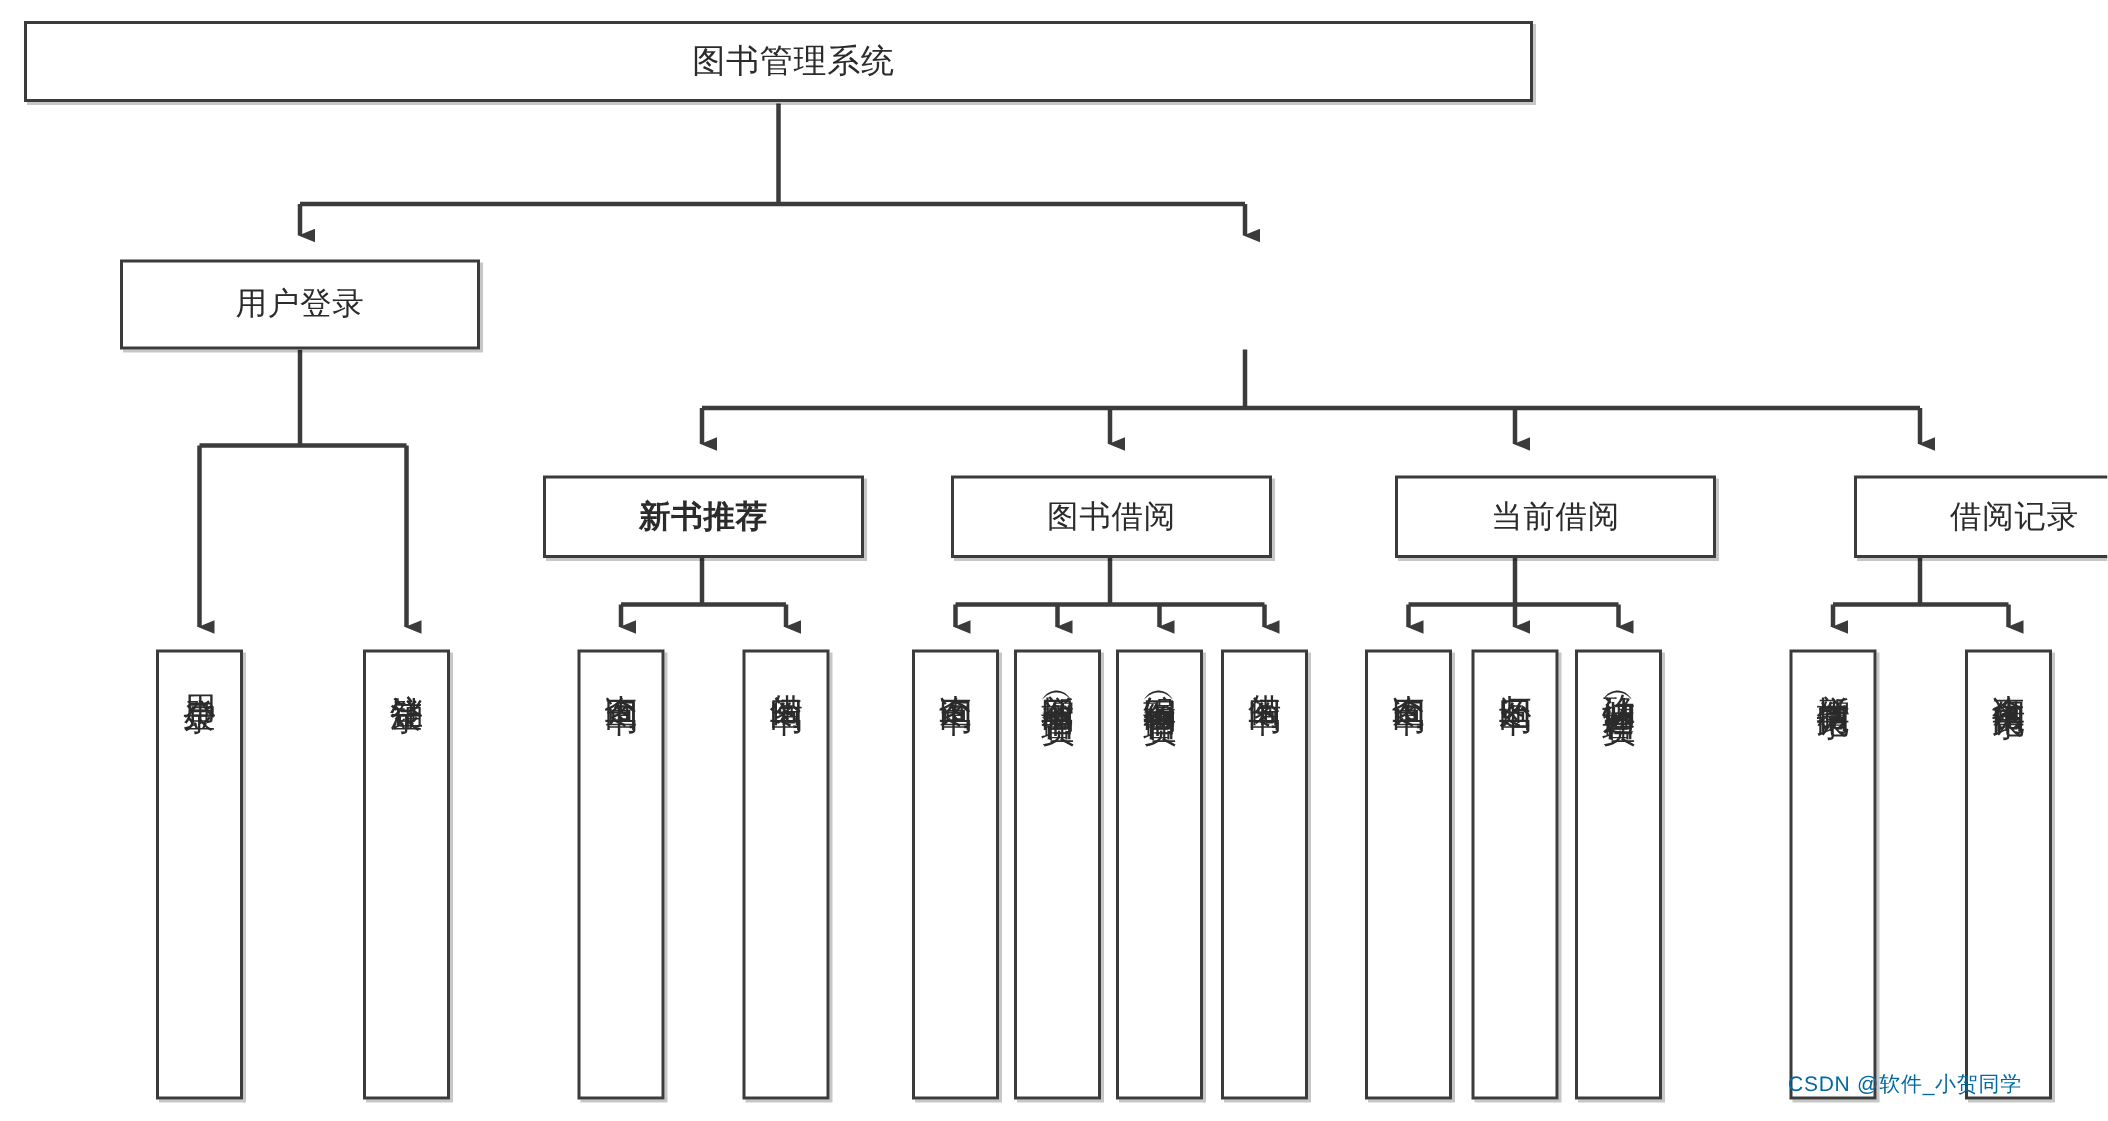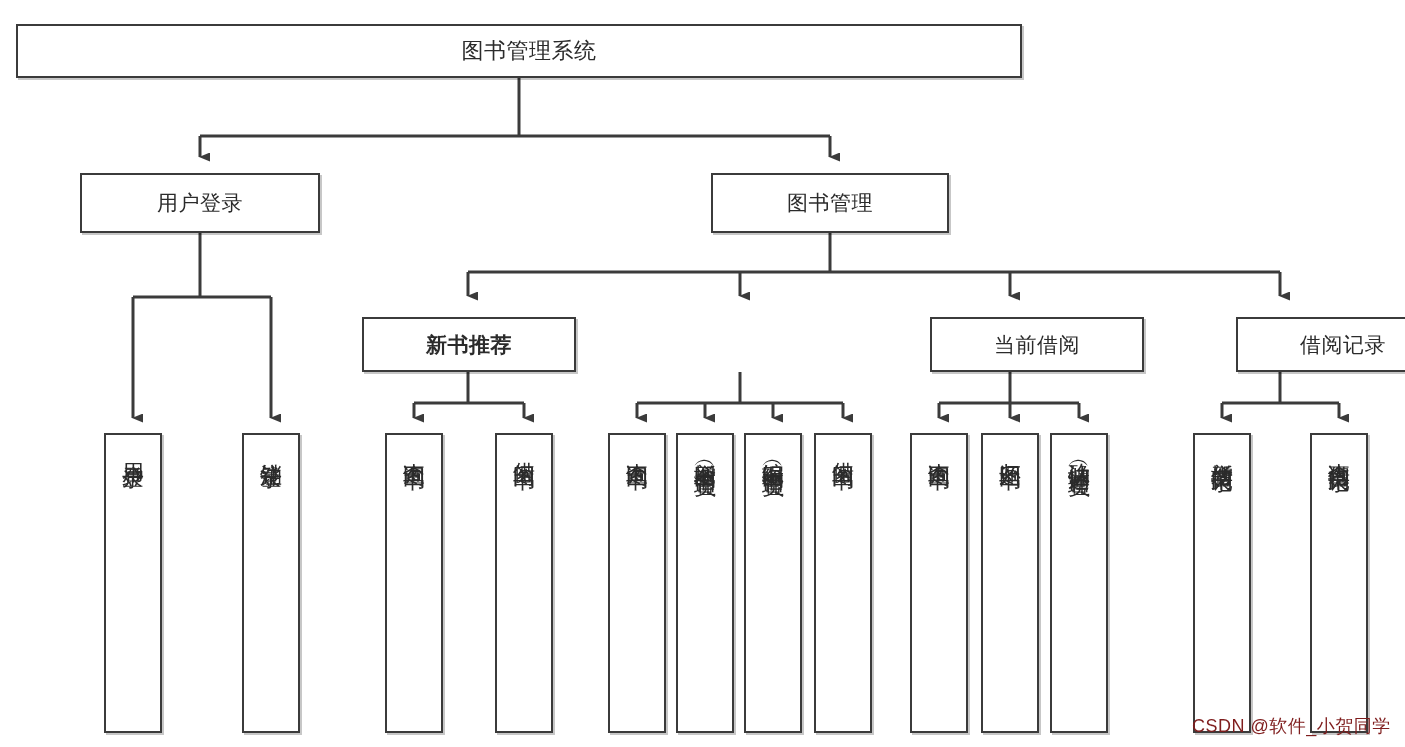--- a/index.html
+++ b/index.html
@@ -53,22 +53,22 @@
     writing-mode: vertical-rl;
     text-orientation: upright;
     font-size: 22px;
     letter-spacing: 2px;
     line-height: 1.1;
     white-space: nowrap;
   }
   .node.root .lbl { font-size: 22px; }
   .watermark {
     position: absolute;
-    color: #7f1d1d;
-    font-size: 18px;
+    color: #0369a1;
+    font-size: 14px;
     white-space: nowrap;
     letter-spacing: 0.5px;
   }
 </style>
 </head>
 <body>
 
 <div id="canvas">
 
   <svg id="wires" viewBox="0 0 1405 747">
@@ -116,33 +116,33 @@
       <path d="M1010,403 L1010,418" marker-end="url(#arrow)"></path>
       <path d="M1079,403 L1079,418" marker-end="url(#arrow)"></path>
 
       <path d="M1280,372 L1280,403"></path>
       <path d="M1222,403 L1339,403"></path>
       <path d="M1222,403 L1222,418" marker-end="url(#arrow)"></path>
       <path d="M1339,403 L1339,418" marker-end="url(#arrow)"></path>
     </g>
   </svg>
 
-  <div class="node horiz root" style="left:16px; top:24px; width:1006px; height:54px;padding-left:20px;">
+  <div class="node horiz root" style="left:16px; top:14px; width:1006px; height:54px;padding-left:20px;">
     <span class="lbl">图书管理系统</span>
   </div>
 
   <div class="node horiz" style="left:80px; top:173px; width:240px; height:60px;">
     <span class="lbl">用户登录</span>
   </div>
-  <div class="node horiz" style="left:711px; top:173px; width:238px; height:60px;">
-    <span class="lbl">图书管理</span>
-  </div>
 
   <div class="node horiz" style="left:362px; top:317px; width:214px; height:55px;font-weight:bold;">
     <span class="lbl">新书推荐</span>
+  </div>
+  <div class="node horiz" style="left:634px; top:317px; width:214px; height:55px;">
+    <span class="lbl">图书借阅</span>
   </div>
   <div class="node horiz" style="left:930px; top:317px; width:214px; height:55px;">
     <span class="lbl">当前借阅</span>
   </div>
   <div class="node horiz" style="left:1236px; top:317px; width:214px; height:55px;">
     <span class="lbl">借阅记录</span>
   </div>
 
   <div class="node vert" style="left:104px; top:433px; width:58px; height:300px;">
     <span class="lbl">用户登录</span>

